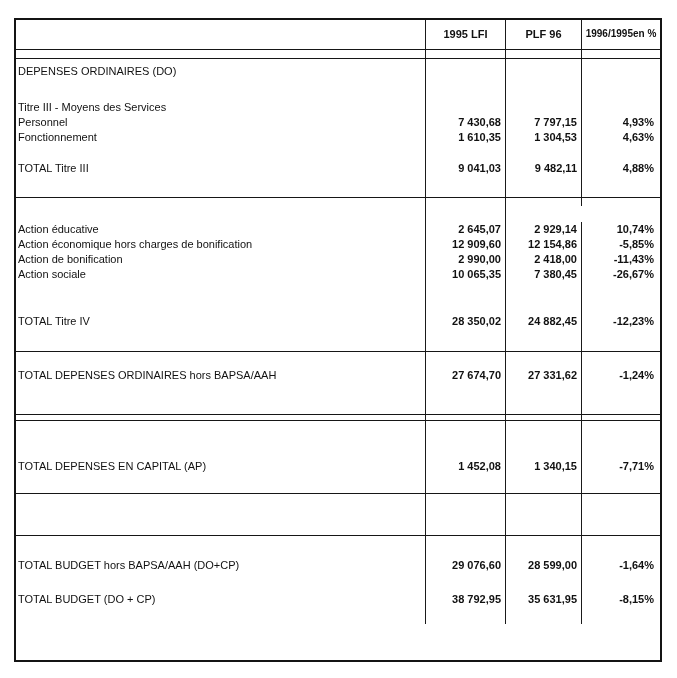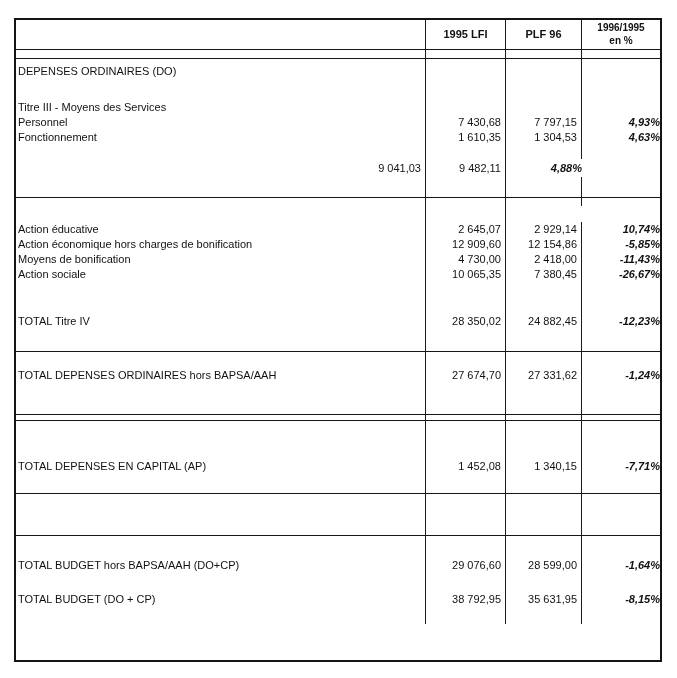--- a/index.html
+++ b/index.html
@@ -28,28 +28,28 @@
     box-sizing:border-box;
     display:flex;
     align-items:center;
     font-size:11px;
     line-height:1.1;
     overflow:hidden;
     white-space:nowrap;
   }
   .br{border-right:1.5px solid #1a1a1a;}
   .c-label{padding-left:2px;justify-content:flex-start;font-weight:400;}
-  .c-num{justify-content:flex-end;padding-right:4px;font-weight:400;}
-  .c-pct{justify-content:flex-end;font-weight:700;font-style:italic;}
+  .c-num{justify-content:flex-end;padding-right:4px;font-weight:700;}
+  .c-pct{justify-content:flex-end;padding-right:6px;font-weight:700;}
   .bold .c-label{font-weight:400;}
   .rule{border-bottom:1.5px solid #161616;}
   .header-row{height:30px;border-bottom:1.5px solid #161616;}
   .header-row .c{justify-content:center;font-weight:700;padding:0;}
   .hdr-stack{
-    display:flex;flex-direction:column;align-items:center;justify-content:center;
+    display:flex;flex-direction:row;align-items:center;justify-content:center;
     font-size:10px;line-height:1.25;font-weight:700;width:100%;
   }
   .band{height:9px;border-bottom:1.5px solid #161616;}
   .topalign .c{align-items:flex-start;padding-top:6px;}
 </style>
 </head>
 <body>
 
 <div class="doc">
 
@@ -108,20 +108,21 @@
   </div>
 
   <div class="t-row" style="height:14px">
     <div class="c br"></div>
       <div class="c br"></div>
       <div class="c br"></div>
       <div class="c"></div>
   </div>
 
   <div class="t-row bold" style="height:18px">
+    <div class="c c-label br">TOTAL Titre III</div>
     <div class="c c-num br">9 041,03</div>
     <div class="c c-num br">9 482,11</div>
     <div class="c c-pct">4,88%</div>
   </div>
 
   <div class="t-row rule" style="height:21px">
     <div class="c br"></div>
       <div class="c br"></div>
       <div class="c br"></div>
       <div class="c"></div>
@@ -148,22 +149,22 @@
   </div>
 
   <div class="t-row" style="height:15px">
     <div class="c c-label br">Action économique hors charges de bonification</div>
     <div class="c c-num br">12 909,60</div>
     <div class="c c-num br">12 154,86</div>
     <div class="c c-pct">-5,85%</div>
   </div>
 
   <div class="t-row" style="height:15px">
-    <div class="c c-label br">Moyens de bonification</div>
-    <div class="c c-num br">4 730,00</div>
+    <div class="c c-label br">Action de bonification</div>
+    <div class="c c-num br">2 990,00</div>
     <div class="c c-num br">2 418,00</div>
     <div class="c c-pct">-11,43%</div>
   </div>
 
   <div class="t-row" style="height:15px">
     <div class="c c-label br">Action sociale</div>
     <div class="c c-num br">10 065,35</div>
     <div class="c c-num br">7 380,45</div>
     <div class="c c-pct">-26,67%</div>
   </div>

